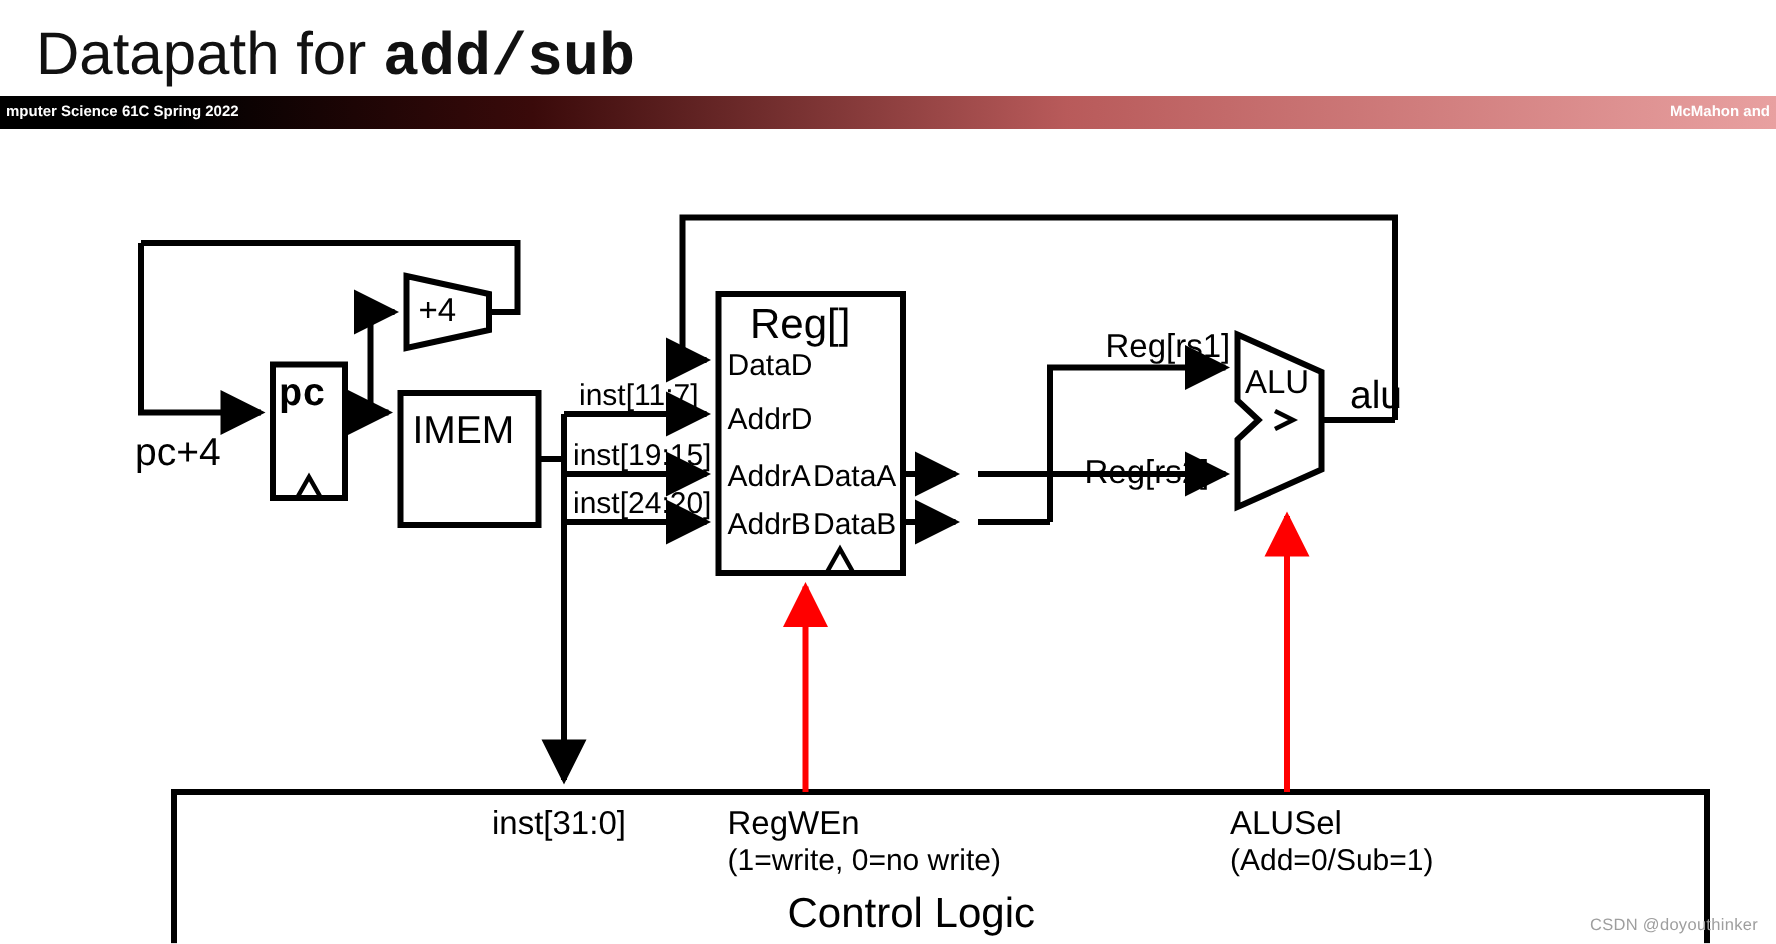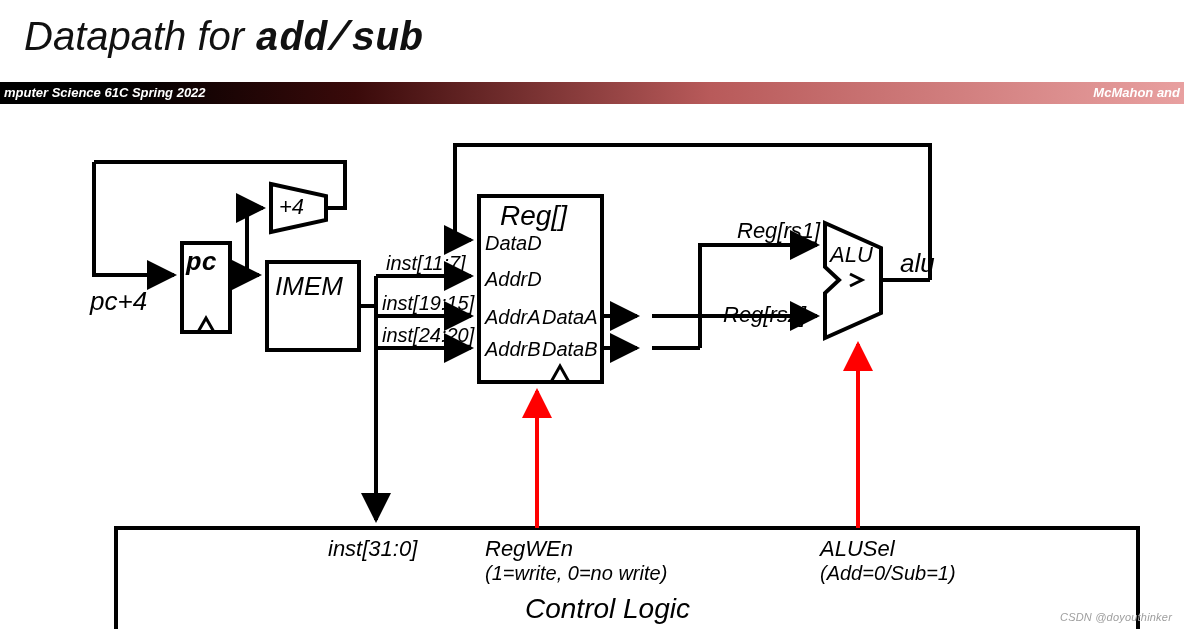--- a/index.html
+++ b/index.html
@@ -8,43 +8,42 @@
     width: 1184px;
     height: 629px;
     background: #fff;
     font-family: Helvetica, Arial, sans-serif;
     overflow: hidden;
   }
   .slide {
     position: relative;
     width: 1184px;
     height: 629px;
-    font-style: italic;
   }
   .title {
     position: absolute;
     left: 24px;
     top: 14px;
     font-size: 40px;
     font-weight: 400;
     color: #111;
   }
   .title .mono {
     font-family: "Courier New", monospace;
     font-weight: 700;
   }
   .band {
     position: absolute;
     left: 0;
-    top: 82px;
+    top: 64px;
     width: 1184px;
     height: 22px;
     background: linear-gradient(to right, #000 0%, #000 10%, #3a0a0a 30%, #b85a5a 60%, #e8a0a0 100%);
     color: #fff;
-    font-size: 13px;
+    font-size: 10px;
     font-weight: 700;
     line-height: 22px;
   }
   .band .left  { position: absolute; left: 0;  top: 0; padding: 0 4px; }
   .band .right { position: absolute; right: 0; top: 0; padding: 0 4px; }
   .watermark {
     position: absolute;
     right: 12px;
     bottom: 6px;
     color: #9e9e9e;

